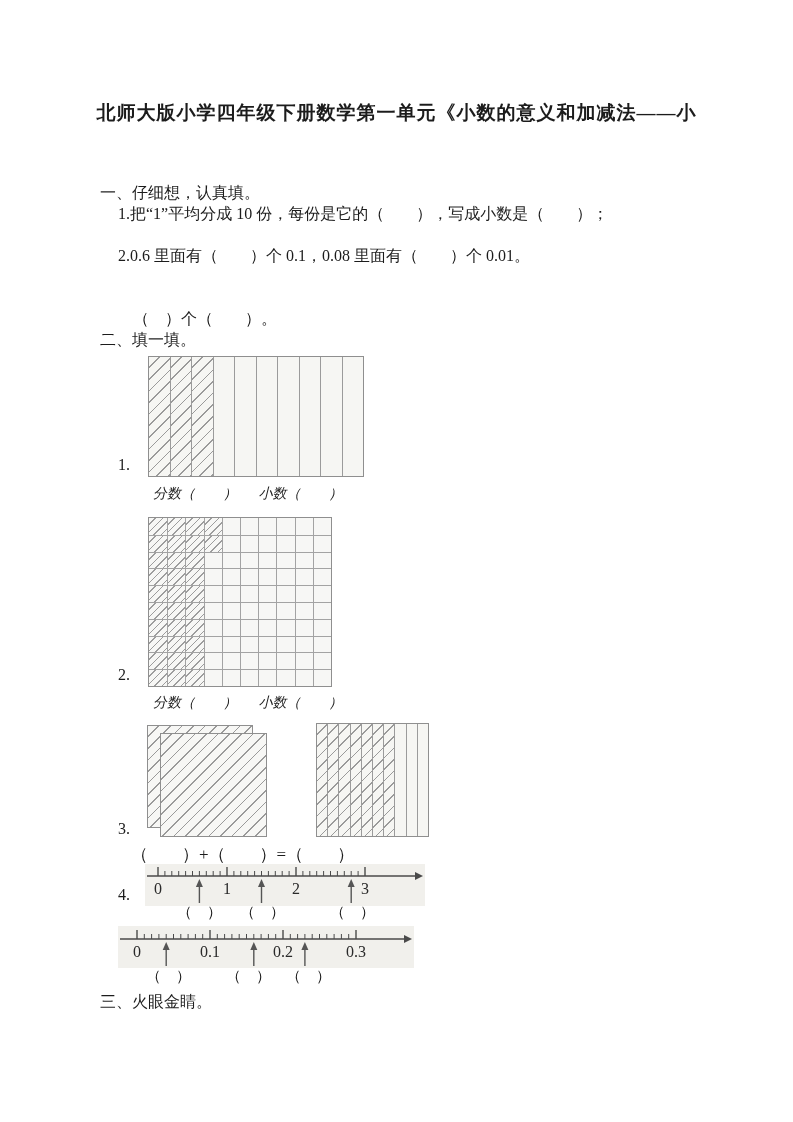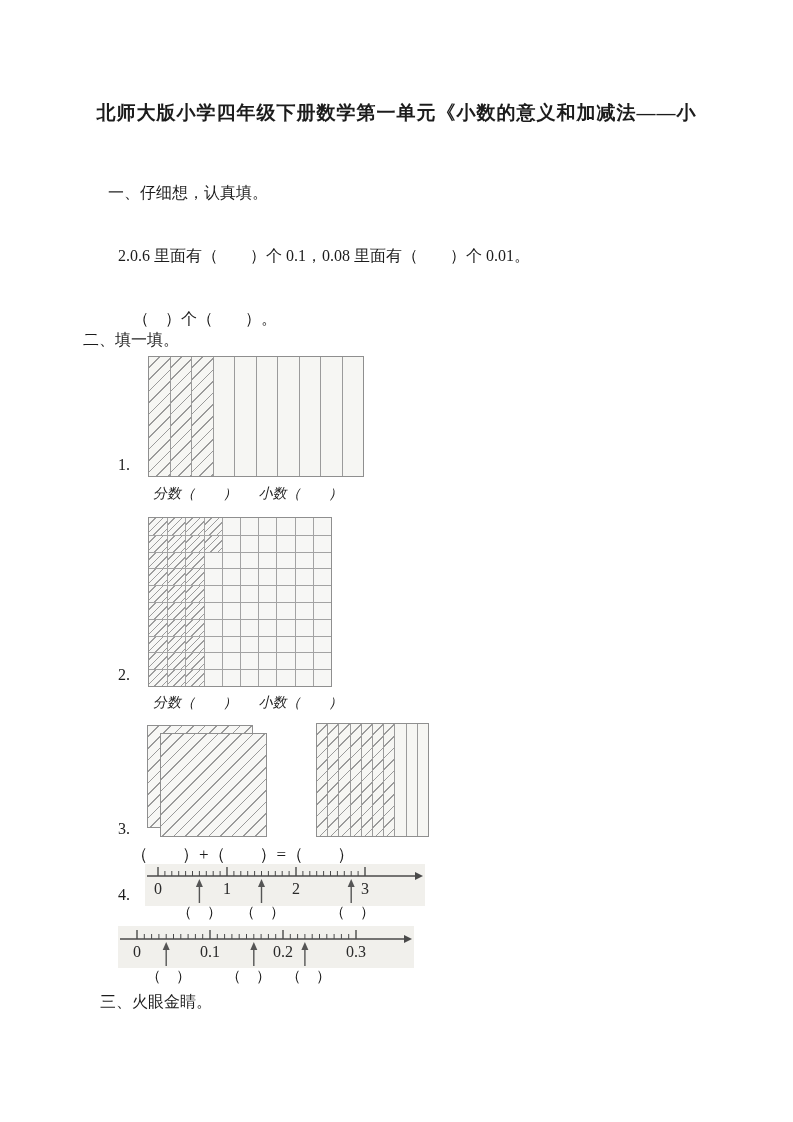--- a/index.html
+++ b/index.html
@@ -3,28 +3,28 @@
 <meta charset="utf-8">
 <style>
   html,body{margin:0;padding:0;background:#ffffff;}
   .page{position:relative;width:793px;height:1122px;background:#ffffff;
         font-family:"Liberation Serif","DejaVu Serif",serif;color:#1c1c1c;overflow:hidden;}
   .abs{position:absolute;white-space:nowrap;}
   .title{left:0;width:793px;text-align:center;font-size:19px;font-weight:bold;letter-spacing:1px;}
   #title-line1{top:100px;}
   #title-line2{top:146px;}
   .bodyline{font-size:16px;}
-  #sec1-heading{left:108px;top:183px;}
+  #sec1-heading{left:100px;top:183px;}
   #q-line-0{left:118px;top:204px;}
   #q-line-1{left:133px;top:225px;}
   #q-line-2{left:118px;top:246px;}
   #q-line-3{left:118px;top:267px;}
   #q-line-4{left:118px;top:288px;}
   #q-line-5{left:133px;top:309px;}
-  #sec2-heading{left:83px;top:330px;}
+  #sec2-heading{left:100px;top:330px;}
   #sec3-heading{left:100px;top:992px;}
 
   .item-num{font-size:16px;}
   #item1-num{left:118px;top:456px;}
   #item2-num{left:118px;top:666px;}
   #item3-num{left:118px;top:820px;}
   #item4-num{left:118px;top:886px;}
 
   .caption{font-size:14px;font-style:italic;}
   #item1-caption{left:153px;top:485px;}
@@ -65,20 +65,21 @@
   #nl2-bracket-2{left:286px;top:967px;}
 </style>
 </head>
 <body>
 
 <div class="page">
 
   <div class="abs title" id="title-line1">北师大版小学四年级下册数学第一单元《小数的意义和加减法——小</div>
 
   <div class="abs bodyline" id="sec1-heading">一、仔细想，认真填。</div>
+  <div class="abs bodyline" id="q-line-0">1.把“1”平均分成 10 份，每份是它的（　　），写成小数是（　　）；</div>
   <div class="abs bodyline" id="q-line-2">2.0.6 里面有（　　）个 0.1，0.08 里面有（　　）个 0.01。</div>
   <div class="abs bodyline" id="q-line-5">（　）个（　　）。</div>
 
   <div class="abs bodyline" id="sec2-heading">二、填一填。</div>
 
   <div class="abs strips" id="figure1-strips">
       <div class="hatch"></div>
       <div class="hatch"></div>
       <div class="hatch"></div>
       <div></div>

